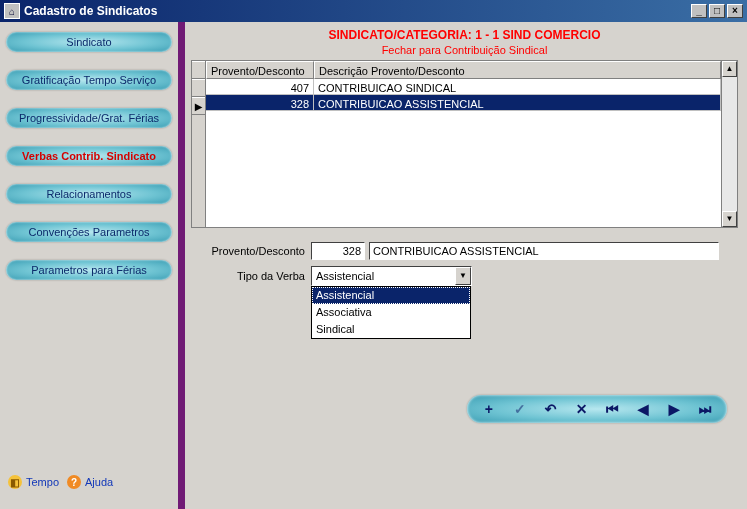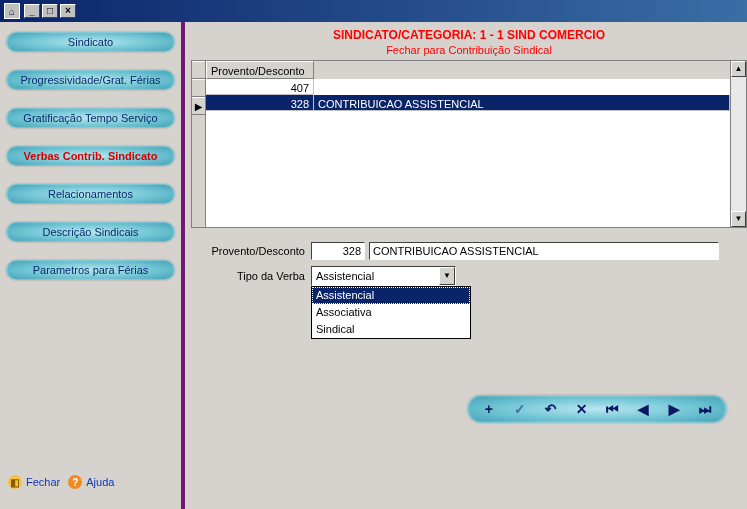--- a/index.html
+++ b/index.html
@@ -46,21 +46,21 @@
     color: #000;
   }
   .client {
     display: flex;
     height: 487px;
     background: #d6d3ce;
   }
   .sidebar {
     width: 185px;
     background: #d6d3ce;
-    border-right: 4px solid #701a75;
+    border-right: 7px solid #701a75;
     padding: 10px 6px;
     display: flex;
     flex-direction: column;
   }
   .navbtn {
     height: 20px;
     border-radius: 10px;
     background: radial-gradient(ellipse at center, #b7e7ef 0%, #6fc4d3 55%, #3a9db3 100%);
     box-shadow: inset 0 0 2px #fff, 0 0 2px rgba(0,0,0,.3);
     color: #0b2a6b;
@@ -81,21 +81,21 @@
   .bbtn .bicon {
     width: 14px; height: 14px; border-radius: 50%;
     display: flex; align-items: center; justify-content: center;
     font-weight: bold; font-size: 10px; color: #fff;
   }
   .bicon.yellow { background: #f5c23b; color: #8a5a00; }
   .bicon.orange { background: #f08a24; }
   .main {
     flex: 1;
     position: relative;
-    padding: 6px 0 10px 6px;
+    padding: 6px 9px 10px 6px;
   }
   .header1 {
     text-align: center;
     color: #ff0000;
     font-weight: bold;
     font-size: 12px;
     margin-bottom: 2px;
   }
   .header2 {
     text-align: center;
@@ -176,21 +176,21 @@
     border-bottom: 1px solid #fff;
     background: #fff;
     height: 18px;
     padding: 1px 3px;
     line-height: 14px;
   }
   .finput.code { width: 54px; text-align: right; }
   .finput.desc { flex: 1; max-width: 350px; }
   .combo {
     display: flex;
-    width: 145px;
+    width: 161px;
     border-top: 1px solid #404040;
     border-left: 1px solid #404040;
     border-right: 1px solid #fff;
     border-bottom: 1px solid #fff;
     background: #fff;
     height: 20px;
     position: relative;
   }
   .combo .ctext { flex: 1; padding: 2px 4px; line-height: 15px; }
   .combo .cbtn {
@@ -235,41 +235,42 @@
     color: #0b1765;
     font-size: 14px;
   }
   .navbar .nicon { width: 18px; text-align: center; font-weight: bold; }
 </style>
 </head>
 <body>
 
 <div class="titlebar">
   <div class="appicon">⌂</div>
+  <div class="title-text">Cadastro de Sindicatos</div>
   <div class="winbtns">
     <div class="winbtn">_</div>
     <div class="winbtn">□</div>
     <div class="winbtn">×</div>
   </div>
 </div>
 
 <div class="client">
   <div class="sidebar">
     <div class="navbtn">Sindicato</div>
+    <div class="navbtn">Gratificação Tempo Serviço</div>
     <div class="navbtn">Progressividade/Grat. Férias</div>
-    <div class="navbtn">Gratificação Tempo Serviço</div>
     <div class="navbtn active">Verbas Contrib. Sindicato</div>
     <div class="navbtn">Relacionamentos</div>
-    <div class="navbtn">Descrição Sindicais</div>
+    <div class="navbtn">Convenções Parametros</div>
     <div class="navbtn">Parametros para Férias</div>
     <div class="navspacer"></div>
     <div class="bottombtns">
       <div class="bbtn">
         <span class="bicon yellow">◧</span>
-        <span>Fechar</span>
+        <span>Tempo</span>
       </div>
       <div class="bbtn">
         <span class="bicon orange">?</span>
         <span>Ajuda</span>
       </div>
     </div>
   </div>
 
   <div class="main">
     <div class="header1">SINDICATO/CATEGORIA: 1 - 1 SIND COMERCIO</div>
@@ -277,23 +278,25 @@
 
     <div class="grid">
       <div class="grid-left">
         <div class="rowhdr"></div>
         <div class="rowhdr"></div>
         <div class="rowhdr">▶</div>
       </div>
       <div class="grid-body">
         <div class="grid-header">
           <div class="gh c1">Provento/Desconto</div>
+          <div class="gh c2">Descrição Provento/Desconto</div>
         </div>
         <div class="grow">
           <div class="gc c1">407</div>
+          <div class="gc c2">CONTRIBUICAO SINDICAL</div>
         </div>
         <div class="grow sel">
           <div class="gc c1">328</div>
           <div class="gc c2">CONTRIBUICAO ASSISTENCIAL</div>
         </div>
       </div>
       <div class="grid-scroll">
         <div class="sbtn">▲</div>
         <div class="strack"></div>
         <div class="sbtn">▼</div>

